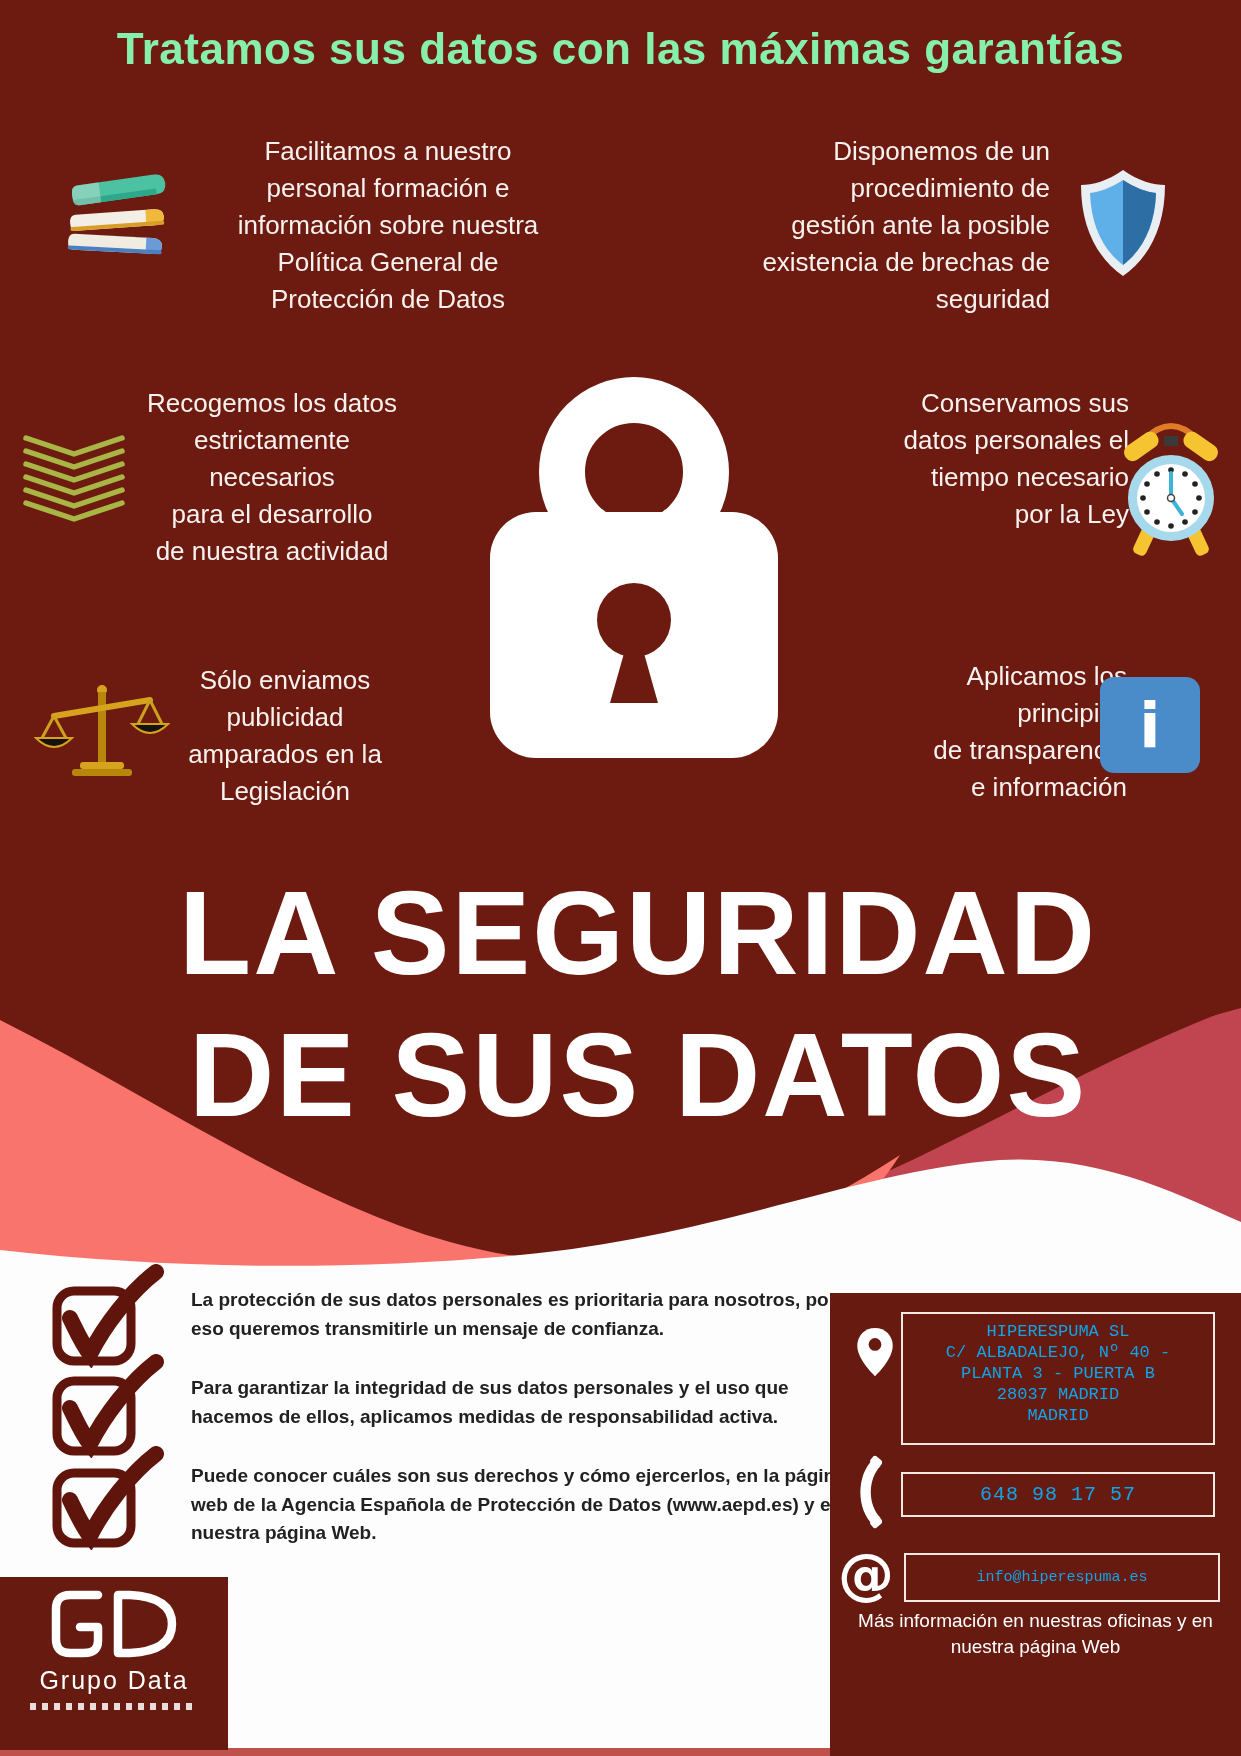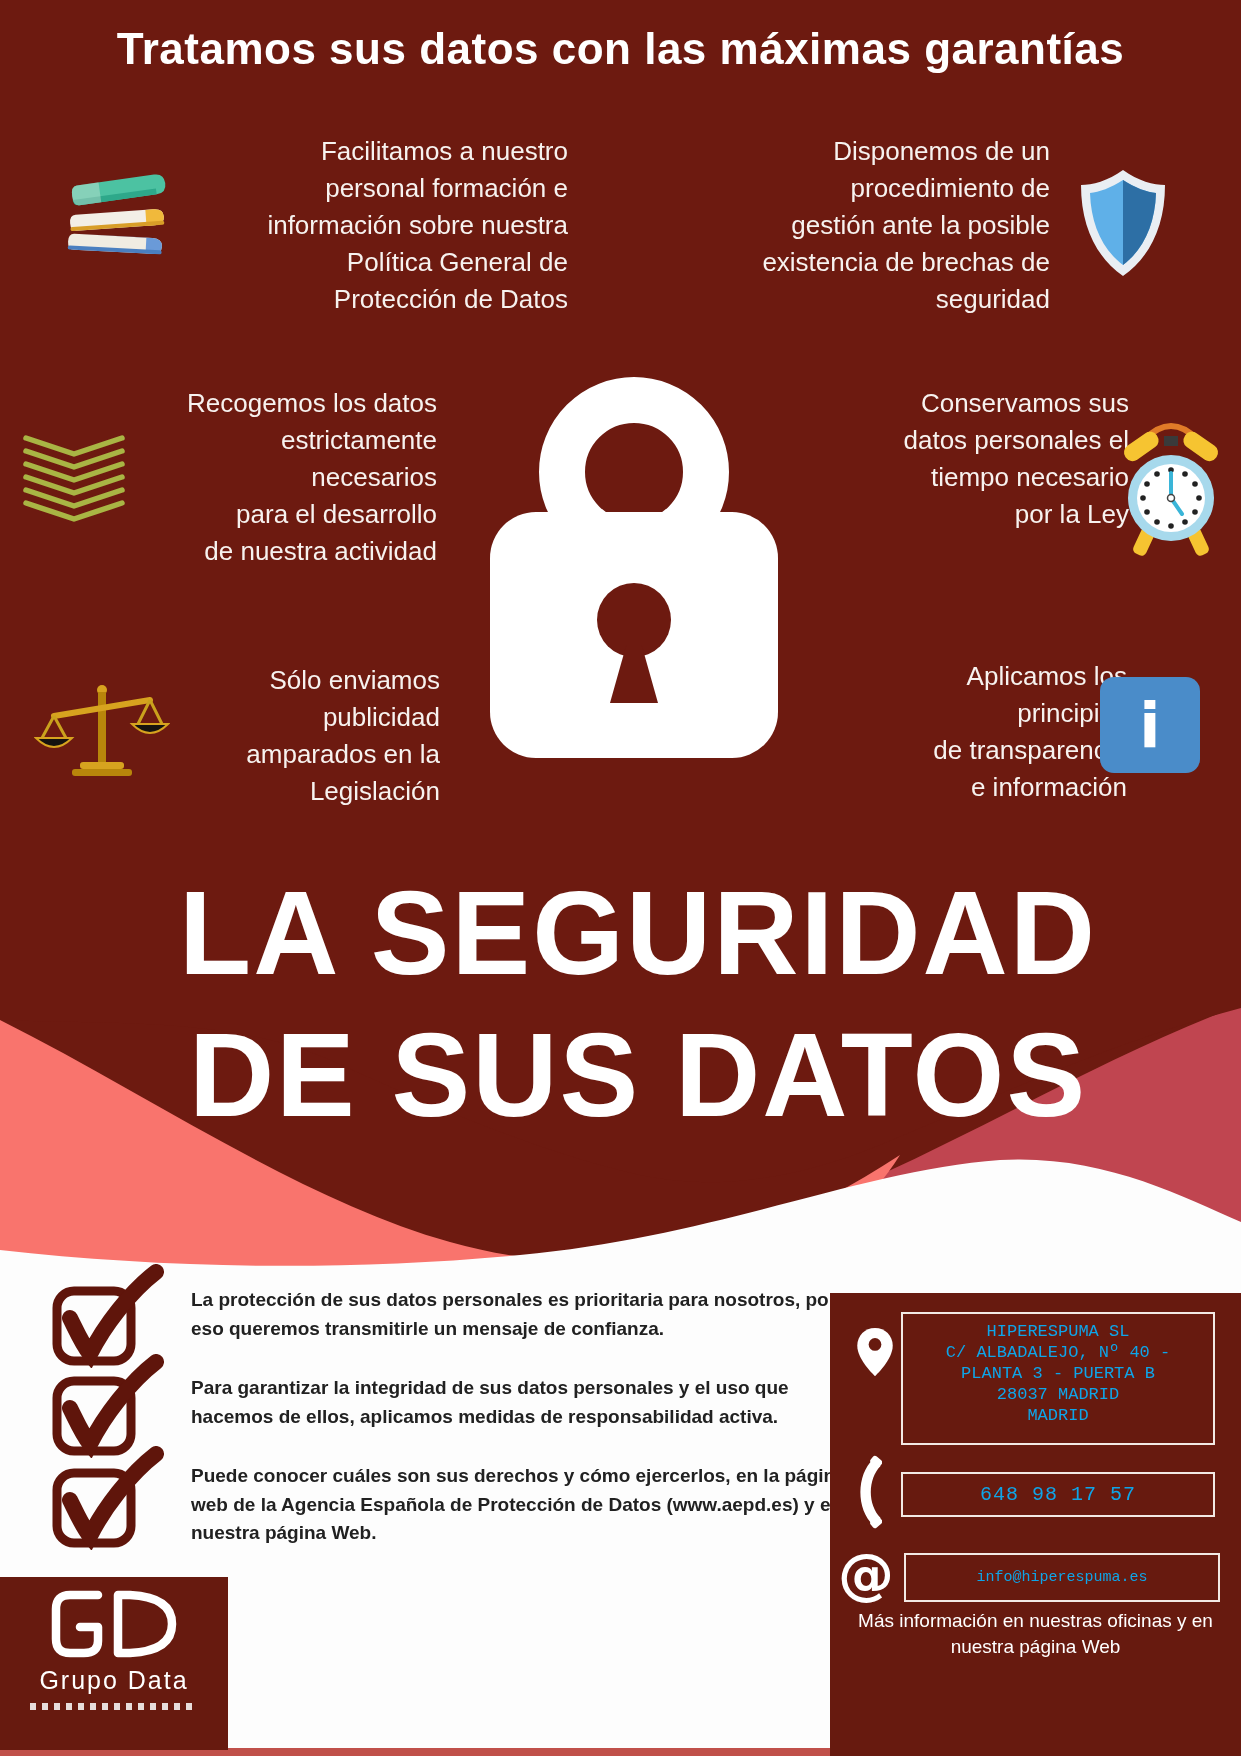--- a/index.html
+++ b/index.html
@@ -1,23 +1,23 @@
 <!DOCTYPE html>
 <html><head>
 <meta charset="utf-8">
 <style>
   html,body{margin:0;padding:0;background:#444;}
   .page{position:relative;width:1241px;height:1756px;margin:0 auto;background:#6d1a10;overflow:hidden;
         font-family:"Liberation Sans",sans-serif;}
   .abs{position:absolute;}
   
-  .header-title{left:0;right:0;top:24px;text-align:center;color:#ffffff;font-size:44px;font-weight:bold;letter-spacing:.5px;}
+  .header-title{left:0;right:0;top:24px;text-align:center;color:#86efac;font-size:44px;font-weight:bold;letter-spacing:.5px;}
   
   .feat{color:#f7f2ef;font-size:26px;line-height:37px;font-weight:normal;}
-  .feat.r{text-align:right;}
+  .feat.r{text-align:center;}
   .feat.l{text-align:right;}
   
   .shackle{left:539px;top:377px;width:98px;height:98px;border:46px solid #fff;border-radius:50%;}
   .lock-body{left:490px;top:512px;width:288px;height:246px;background:#fff;border-radius:46px;}
   .keyhole-circle{left:597px;top:583px;width:74px;height:74px;border-radius:50%;background:#6d1a10;}
   .keyhole-tail{left:610px;top:645px;width:48px;height:58px;background:#6d1a10;
                 clip-path:polygon(34% 0,66% 0,100% 100%,0 100%);}
   
   .main-title{left:0;right:0;top:862px;text-align:center;color:#fff;font-weight:bold;
               font-size:118px;line-height:142px;letter-spacing:2px;padding-left:35px;}

